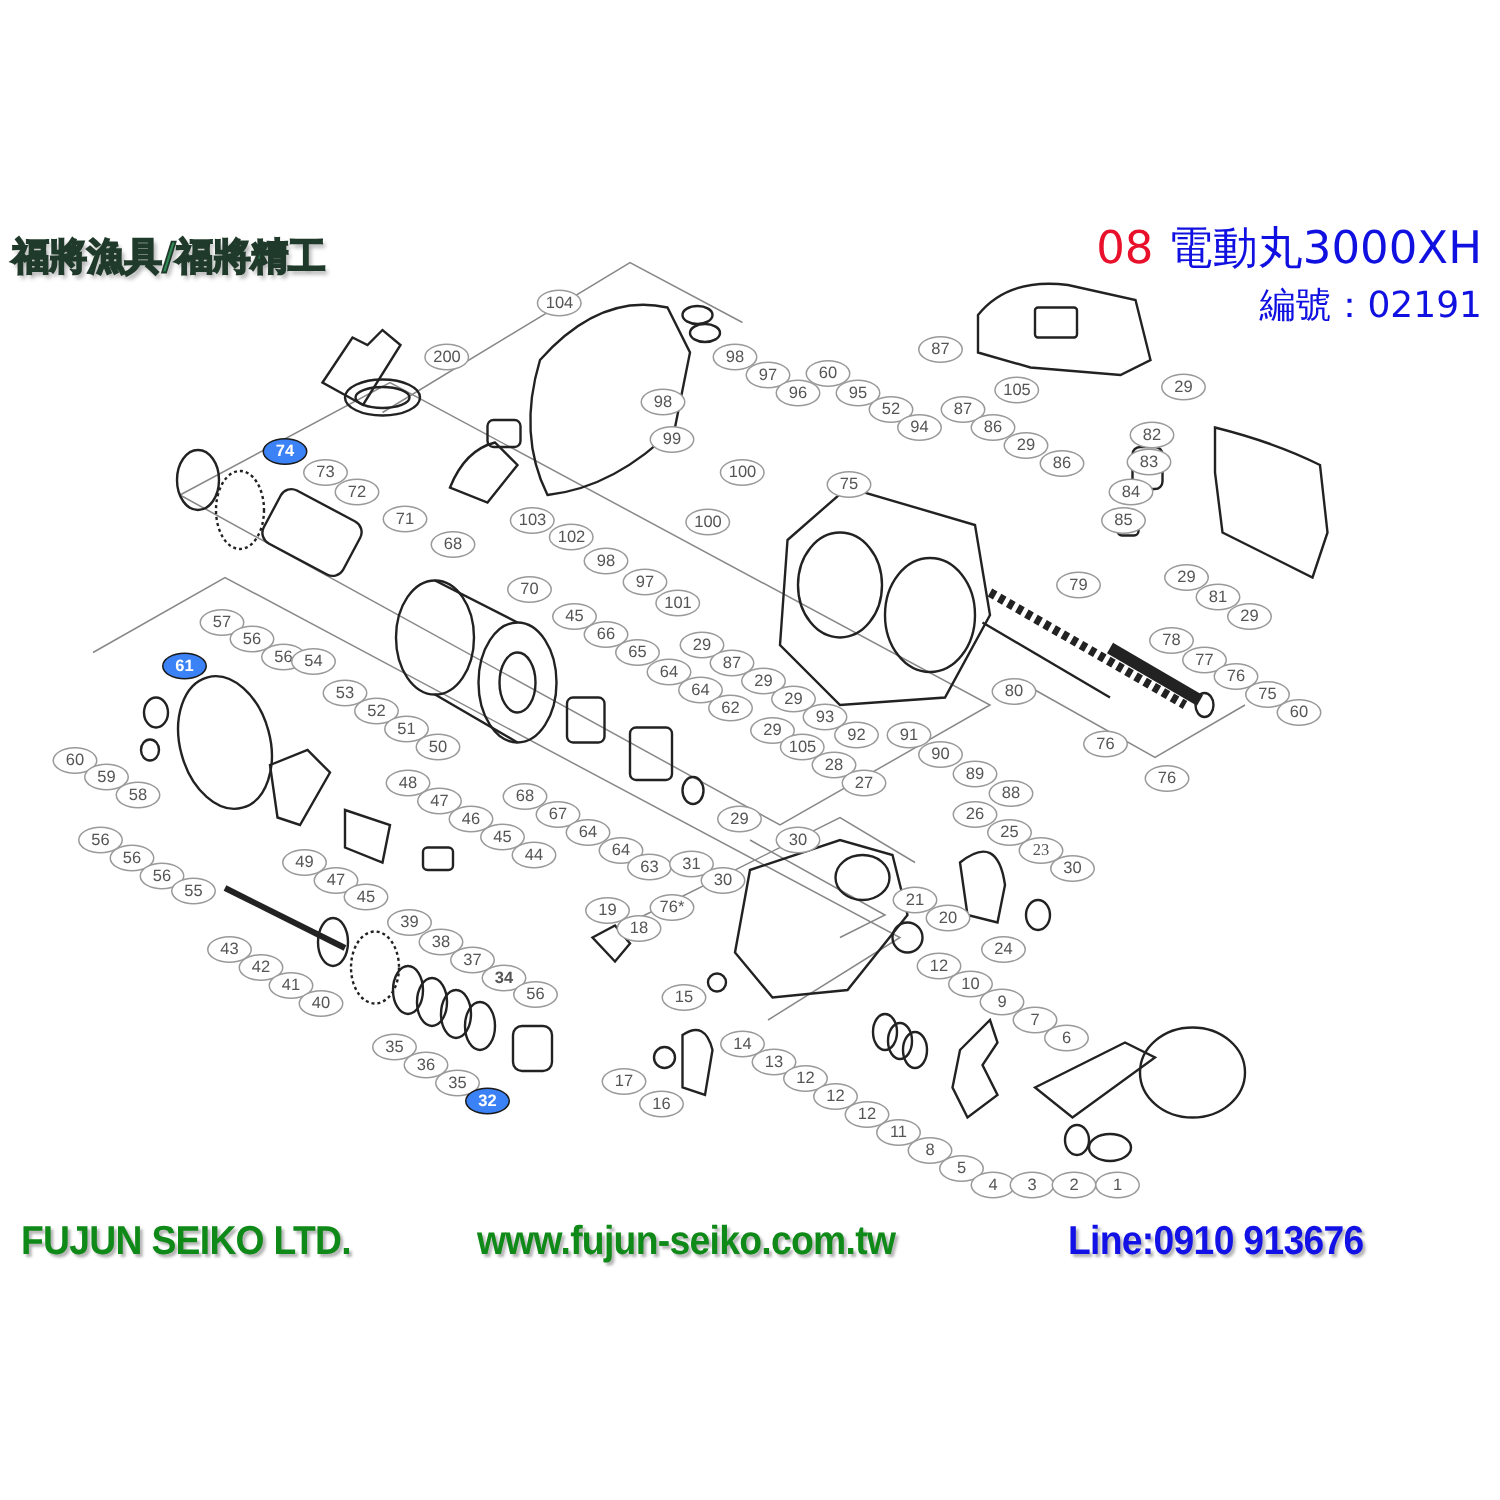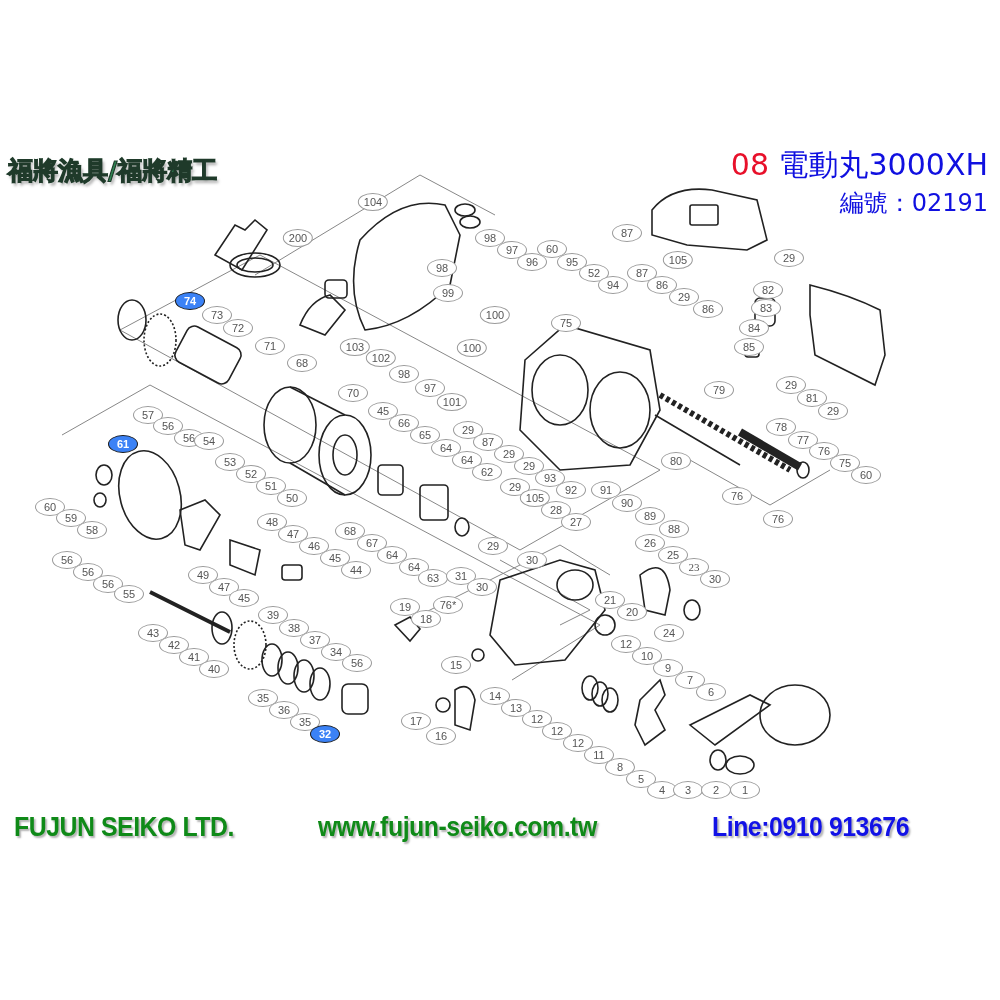--- a/index.html
+++ b/index.html
@@ -283,21 +283,21 @@
     <div class="callout" style="left: 641px; top: 779px;">5</div>
     <div class="callout" style="left: 662px; top: 790px;">4</div>
     <div class="callout" style="left: 688px; top: 790px;">3</div>
     <div class="callout" style="left: 716px; top: 790px;">2</div>
     <div class="callout" style="left: 745px; top: 790px;">1</div>
     <div class="callout" style="left: 416px; top: 721px;">17</div>
     <div class="callout" style="left: 441px; top: 736px;">16</div>
     <div class="callout" style="left: 273px; top: 615px;">39</div>
     <div class="callout" style="left: 294px; top: 628px;">38</div>
     <div class="callout" style="left: 315px; top: 640px;">37</div>
-    <div class="callout" style="left: 336px; top: 652px;">34</div>
+    <div class="callout" style="left: 336px; top: 652px; font-weight: bold;">34</div>
     <div class="callout" style="left: 357px; top: 663px;">56</div>
     <div class="callout" style="left: 153px; top: 633px;">43</div>
     <div class="callout" style="left: 174px; top: 645px;">42</div>
     <div class="callout" style="left: 194px; top: 657px;">41</div>
     <div class="callout" style="left: 214px; top: 669px;">40</div>
     <div class="callout" style="left: 263px; top: 698px;">35</div>
     <div class="callout" style="left: 284px; top: 710px;">36</div>
     <div class="callout" style="left: 305px; top: 722px;">35</div>
     <div class="callout filled" style="left: 325px; top: 734px;">32</div>
   </div>

